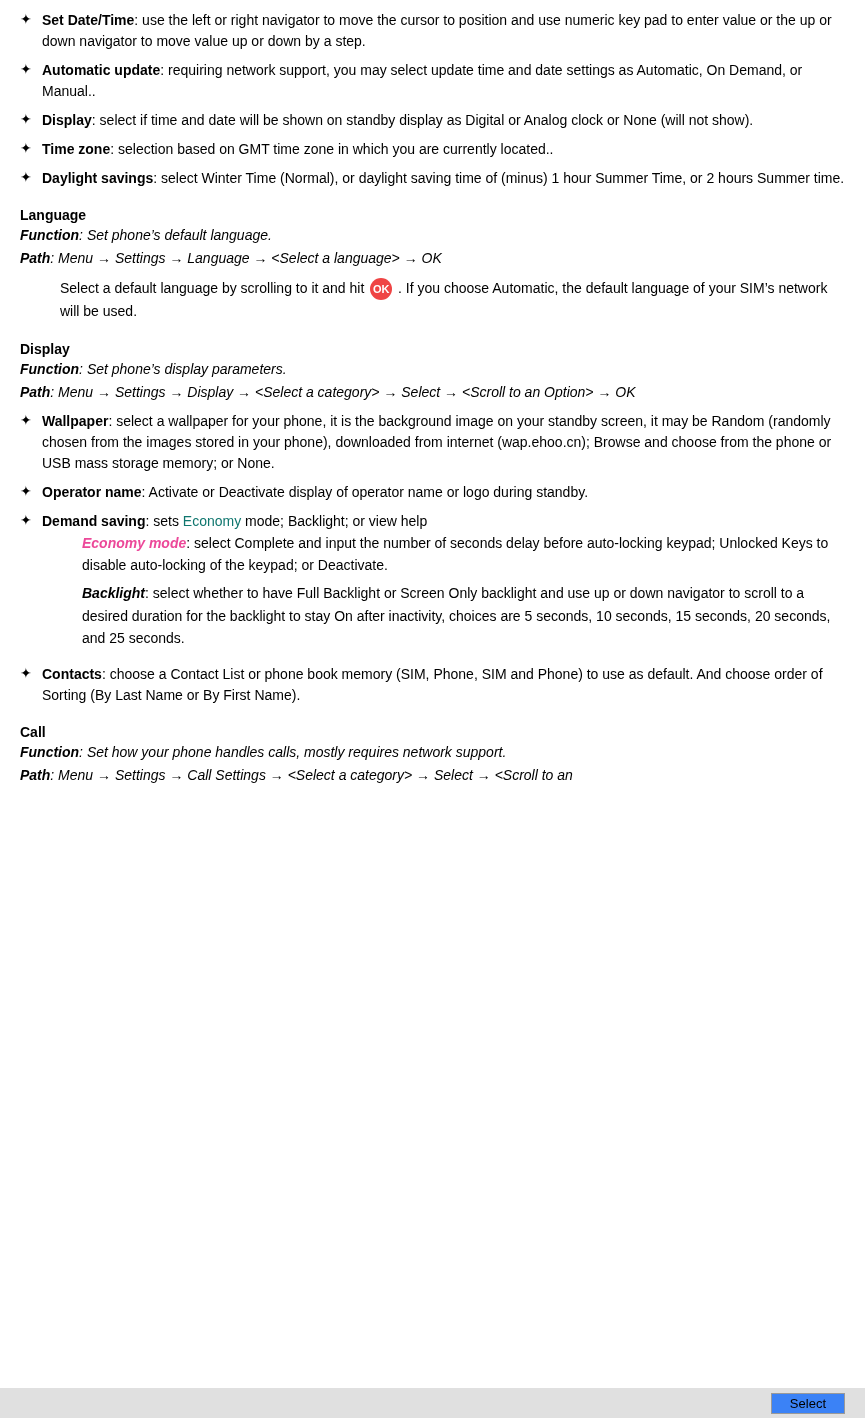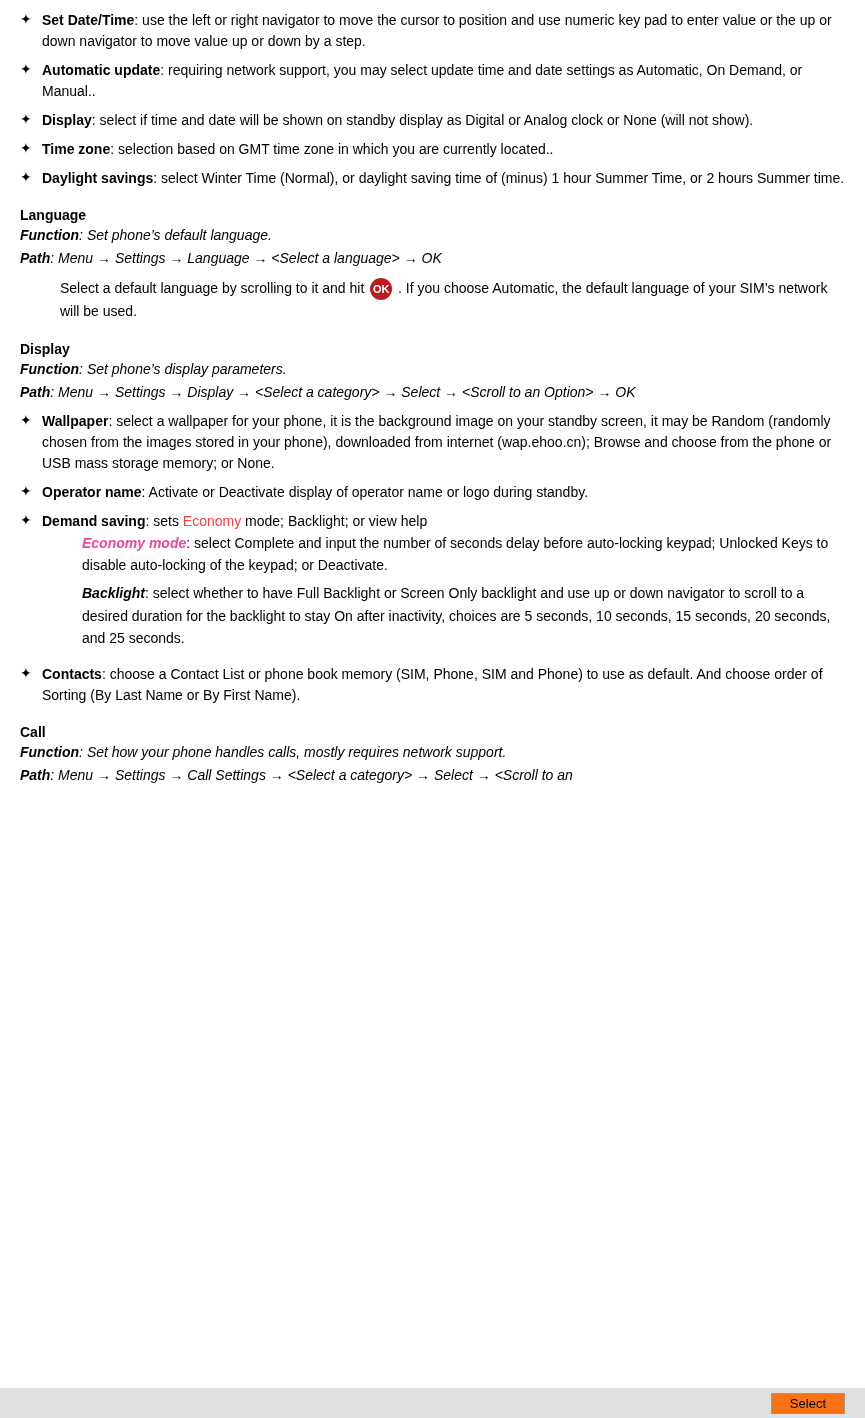--- a/index.html
+++ b/index.html
@@ -54,34 +54,34 @@
       margin: 8px 0 8px 40px;
       line-height: 1.6;
     }
     .ok-icon {
       display: inline-flex;
       align-items: center;
       justify-content: center;
       width: 22px;
       height: 22px;
       border-radius: 50%;
-      background: #b91c1c;
+      background: #ef4444;
       color: #fff;
       font-size: 11px;
       font-weight: bold;
       vertical-align: middle;
       margin: 0 2px;
     }
     .economy-term {
       color: #ec4899;
       font-style: italic;
       font-weight: bold;
     }
     .economy-inline {
-      color: #ef4444;
+      color: #0f766e;
       font-weight: normal;
     }
     .backlight-term {
       font-style: italic;
       font-weight: bold;
     }
     .sub-bullet {
       list-style: none;
       padding-left: 0;
     }
@@ -116,21 +116,21 @@
       left: 0;
       width: 865px;
       height: 30px;
       background: #e0e0e0;
       display: flex;
       align-items: center;
       justify-content: flex-end;
       padding-right: 20px;
     }
     .select-btn {
-      background: #f97316;
+      background: #3b82f6;
       border: 1px solid #999;
       padding: 2px 18px;
       font-size: 13px;
       cursor: pointer;
     }
   </style>
 </head>
 <body>
 
 <ul class="bullet-list">

